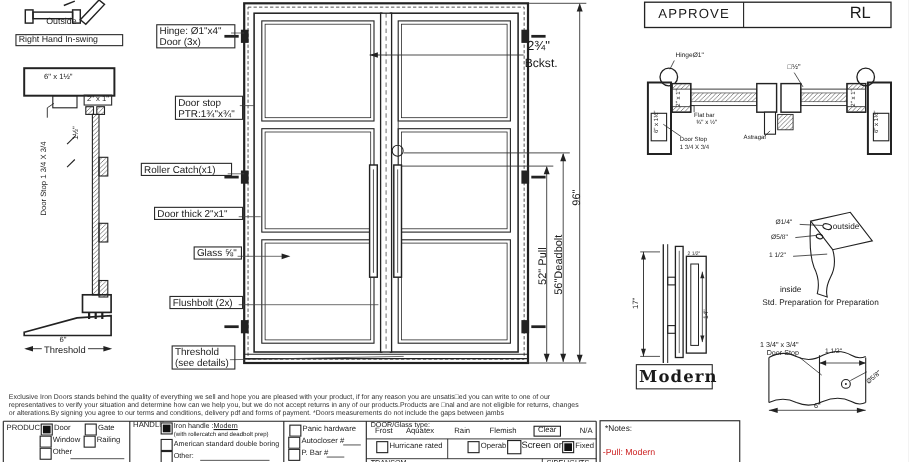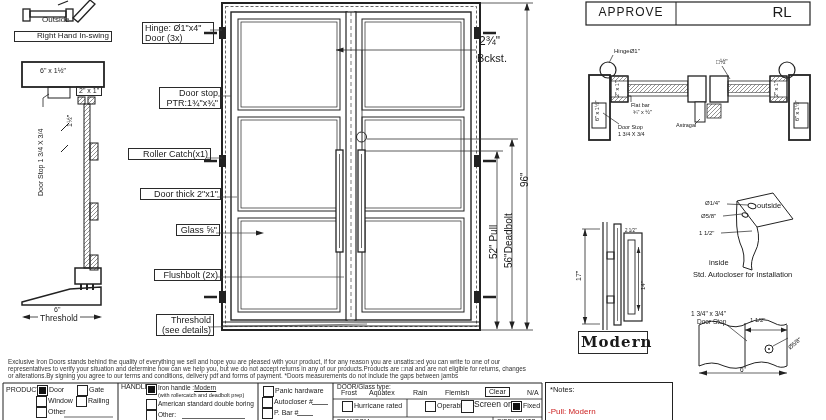--- a/index.html
+++ b/index.html
@@ -5,21 +5,21 @@
   html,body{margin:0;padding:0;background:#e8e8e8;}
   #sheet{position:relative;width:826px;height:420px;background:#ffffff;overflow:hidden;
          font-family:"Liberation Sans",sans-serif;color:#1a1a1a;}
   svg{position:absolute;left:0;top:0;}
   .t{position:absolute;white-space:nowrap;line-height:1.12;color:#1a1a1a;
      font-family:"Liberation Sans",sans-serif;font-size:9px;}
   .s4{font-size:4.5px}.s5{font-size:5.5px}.s6{font-size:6px}.s65{font-size:6.5px}
   .s63{font-size:6.3px;color:#333}.s7{font-size:7px}.s75{font-size:7.5px}.s8{font-size:8px}
   .s85{font-size:8.5px}.s9{font-size:9px}.s95{font-size:9.5px}.s10{font-size:10px}
   .s11{font-size:11px}.s12{font-size:12px}.s15{font-size:15px}
-  .b{border:1px solid #2a2a2a;padding:0 2px;text-align:right;background:transparent;}
+  .b{border:1px solid #2a2a2a;padding:0 2px;text-align:left;background:transparent;}
   .rot{transform:rotate(-90deg);transform-origin:0 0;}
   .rot40{transform:rotate(-40deg);transform-origin:0 0;}
   .ctr{text-align:center;}
   .red{color:#cc2222;}
   .serif{font-family:"DejaVu Serif",serif;font-weight:bold;letter-spacing:1px;}
   .cb{position:absolute;width:9px;height:9px;border:1px solid #222;background:#fff;}
   .cb.on::after{content:"";position:absolute;left:1px;top:1px;right:1px;bottom:1px;background:#111;}
   .cb.big{width:11px;height:11px;}
   .optbox{border:1px solid #222;padding:0 3px;}
   .ul{text-decoration:underline;}
@@ -295,21 +295,21 @@
 <div class="t s7 rot" style="left:575px;top:281px;">17"</div>
 <div class="t s4" style="left:625px;top:228px;">2 1/2"</div>
 <div class="t s6 rot" style="left:640px;top:290px;">14"</div>
 <div class="t s15 b serif" style="left:578px;top:331px;width:64px;height:21px;line-height:21px;border-width:1.5px;">Modern</div>
 
 <div class="t s6" style="left:705px;top:200px;">Ø1/4"</div>
 <div class="t s6" style="left:701px;top:213px;">Ø5/8"</div>
 <div class="t s6" style="left:699px;top:230px;">1 1/2"</div>
 <div class="t s75" style="left:757px;top:202px;">outside</div>
 <div class="t s75" style="left:709px;top:259px;">inside</div>
-<div class="t s75" style="left:693px;top:271px;">Std. Autocloser for Installation</div>
+<div class="t s75" style="left:693px;top:271px;">Std. Preparation for Preparation</div>
 
 <div class="t s65" style="left:691px;top:310px;">1 3/4" x 3/4"</div>
 <div class="t s65" style="left:697px;top:318px;">Door Stop</div>
 <div class="t s6" style="left:750px;top:317px;">1 1/2"</div>
 <div class="t s6 rot40" style="left:787px;top:346px;">Ø5/8"</div>
 <div class="t s65" style="left:740px;top:366px;">6"</div>
 
 <div class="t s63" style="left:8px;top:358px;">Exclusive Iron Doors stands behind the quality of everything we sell and hope you are pleased with your product, if for any reason you are unsatis□ed you can write to one of our</div>
 <div class="t s63" style="left:8px;top:365px;">representatives to verify your situation and determine how can we help you, but we do not accept returns in any of our products.Products are □nal and are not eligible for returns, changes</div>
 <div class="t s63" style="left:8px;top:372px;">or alterations.By signing you agree to our terms and conditions, delivery pdf and forms of payment. *Doors measurements do not include the gaps between jambs</div>

